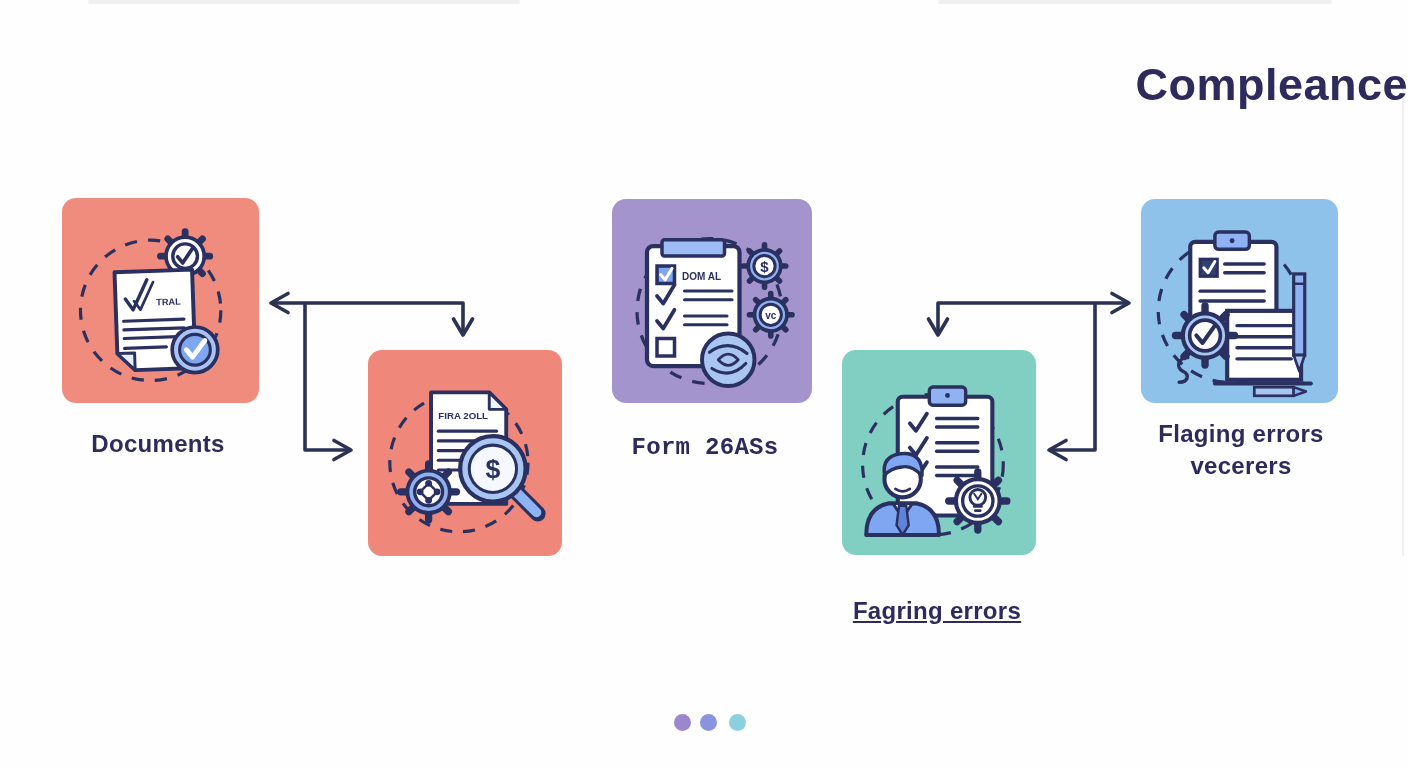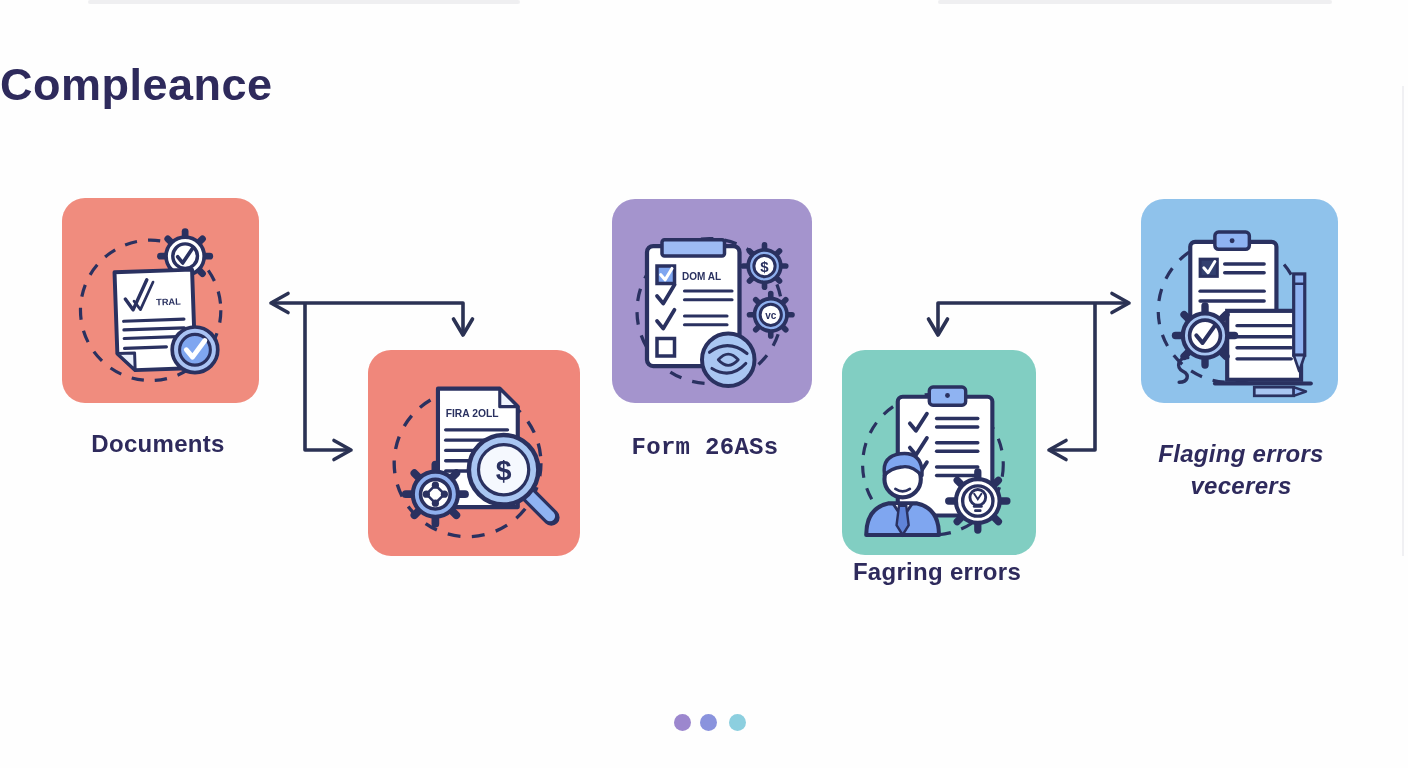--- a/index.html
+++ b/index.html
@@ -1,24 +1,24 @@
 <!DOCTYPE html>
 <html><head>
 <meta charset="utf-8">
 <style>
   html,body{margin:0;padding:0;background:#ffffff;}
   #canvas{
     position:relative;width:1408px;height:768px;overflow:hidden;
     background:#fefefe;font-family:"Liberation Sans",sans-serif;
   }
   .title{
-    position:absolute;left:0;top:58px;width:1408px;text-align:left;
+    position:absolute;left:0;top:58px;width:1408px;text-align:right;
     font-weight:700;font-size:45px;line-height:53px;color:#2e2a5c;letter-spacing:.5px;
   }
-  .tile{position:absolute;border-radius:23px;}
+  .tile{position:absolute;border-radius:14px;}
   .tile svg{position:absolute;left:0;top:0;width:100%;height:100%;}
   .step-label{
     position:absolute;text-align:center;font-weight:700;font-size:24px;
     line-height:32px;color:#2e2a5c;letter-spacing:.3px;
   }
   #connectors{position:absolute;left:0;top:0;pointer-events:none;}
   #connectors path{fill:none;stroke:#2b3254;stroke-width:3.6;stroke-linecap:round;stroke-linejoin:round;}
   .dot{position:absolute;width:17px;height:17px;border-radius:50%;top:714px;cursor:pointer;}
   .artifact{position:absolute;background:#e7e7ea;opacity:.65;border-radius:2px;}
   .edge-line{position:absolute;background:#f0f0f3;}
@@ -86,21 +86,21 @@
 
       <g>
         <circle cx="108" cy="120" r="18.5" fill="#a9c3f4" stroke="#2a3160" stroke-width="3"></circle>
         <circle cx="108" cy="120" r="12.5" fill="#7fa6f0" stroke="#2a3160" stroke-width="2.5"></circle>
         <polyline points="101,120 106,126 116,112.5" fill="none" stroke="#ffffff" stroke-width="4" stroke-linecap="round" stroke-linejoin="round"></polyline>
       </g>
     </svg>
   </div>
   <div class="step-label" style="left:30px;top:428px;width:256px;">Documents</div>
 
-  <div class="tile" style="left: 368px; top: 350px; width: 212px; height: 206px; background: rgb(240, 135, 123);">
+  <div class="tile" style="left: 368px; top: 350px; width: 194px; height: 206px; background: rgb(240, 135, 123);">
     <svg viewBox="0 0 160 160">
       <circle cx="75" cy="88" r="57" fill="none" stroke="#2a3160" stroke-width="2.6" stroke-dasharray="10 9"></circle>
 
       <path d="M 52 30 L 100 30 L 114 44 L 114 122 L 52 122 Z" fill="#ffffff" stroke="#2a3160" stroke-width="3.2" stroke-linejoin="round"></path>
       <path d="M 100 30 L 100 44 L 114 44 Z" fill="#eef3fc" stroke="#2a3160" stroke-width="2.4" stroke-linejoin="round"></path>
       <text x="58" y="52" font-size="8">FIRA 2OLL</text>
       <g stroke="#2a3160" stroke-width="2.6" stroke-linecap="round">
         <line x1="58" y1="62" x2="106" y2="62"></line>
           <line x1="58" y1="70" x2="106" y2="70"></line>
         <line x1="58" y1="78" x2="106" y2="78"></line>
@@ -249,21 +249,21 @@
         </g>
         <circle cx="112" cy="120" r="18" fill="#ffffff" stroke="#2a3160" stroke-width="3.4"></circle>
         <circle cx="112" cy="120" r="12.5" fill="#ffffff" stroke="#2a3160" stroke-width="2.8"></circle>
         <circle cx="112" cy="117" r="6.5" fill="none" stroke="#2a3160" stroke-width="2.4"></circle>
         <polyline points="109,114 112,118.5 115,114" fill="none" stroke="#2a3160" stroke-width="1.6" stroke-linecap="round"></polyline>
         <line x1="109" y1="124.5" x2="115" y2="124.5" stroke="#2a3160" stroke-width="2.2" stroke-linecap="round"></line>
         <line x1="110" y1="128" x2="114" y2="128" stroke="#2a3160" stroke-width="2.2" stroke-linecap="round"></line>
       </g>
     </svg>
   </div>
-  <div class="step-label" style="left:807px;top:556px;width:260px;">Fagring errors</div>
+  <div class="step-label" style="left:807px;top:595px;width:260px;text-decoration:underline;">Fagring errors</div>
 
   <div class="tile" style="left: 1141px; top: 199px; width: 197px; height: 204px; background: rgb(143, 194, 235);">
     <svg viewBox="0 0 160 160">
       <circle cx="72" cy="88" r="58" fill="none" stroke="#2a3160" stroke-width="2.6" stroke-dasharray="10 9"></circle>
 
       <rect x="40" y="32" width="70" height="88" rx="4" fill="#ffffff" stroke="#2a3160" stroke-width="3.4"></rect>
       <rect x="60" y="24" width="28" height="14" rx="3" fill="#8fb3f2" stroke="#2a3160" stroke-width="2.8"></rect>
       <circle cx="74" cy="31" r="2" fill="#2a3160"></circle>
       <rect x="48" y="46" width="14" height="14" fill="#33406f" stroke="#2a3160" stroke-width="2.4"></rect>
       <polyline points="51,53 54.5,57 60,48" fill="none" stroke="#ffffff" stroke-width="2.4" stroke-linecap="round" stroke-linejoin="round"></polyline>
@@ -305,19 +305,19 @@
           <line x1="52" y1="92" x2="52" y2="84"></line>
             <line x1="63.3" y1="96.7" x2="69" y2="91"></line>
         </g>
         <circle cx="52" cy="108" r="18" fill="#a9c6f2" stroke="#2a3160" stroke-width="3.4"></circle>
         <circle cx="52" cy="108" r="12.5" fill="#ffffff" stroke="#2a3160" stroke-width="3"></circle>
         <polyline points="45,108 50,114 60,100" fill="none" stroke="#2a3160" stroke-width="3.4" stroke-linecap="round" stroke-linejoin="round"></polyline>
       </g>
       <path d="M 38 126 C 30 126 28 134 34 137 C 40 140 38 146 31 146" fill="none" stroke="#2a3160" stroke-width="2.8" stroke-linecap="round"></path>
     </svg>
   </div>
-  <div class="step-label" style="left:1106px;top:438px;width:270px;font-style:italic;">Flaging errors vecerers</div>
+  <div class="step-label" style="left:1106px;top:418px;width:270px;">Flaging errors vecerers</div>
 
   <span class="dot" style="left: 674px; background: rgb(156, 135, 206);"></span>
   <span class="dot" style="left: 700px; background: rgb(138, 147, 221);"></span>
   <span class="dot" style="left: 729px; background: rgb(140, 207, 223);"></span>
 
 </div>
 
 </body></html>

